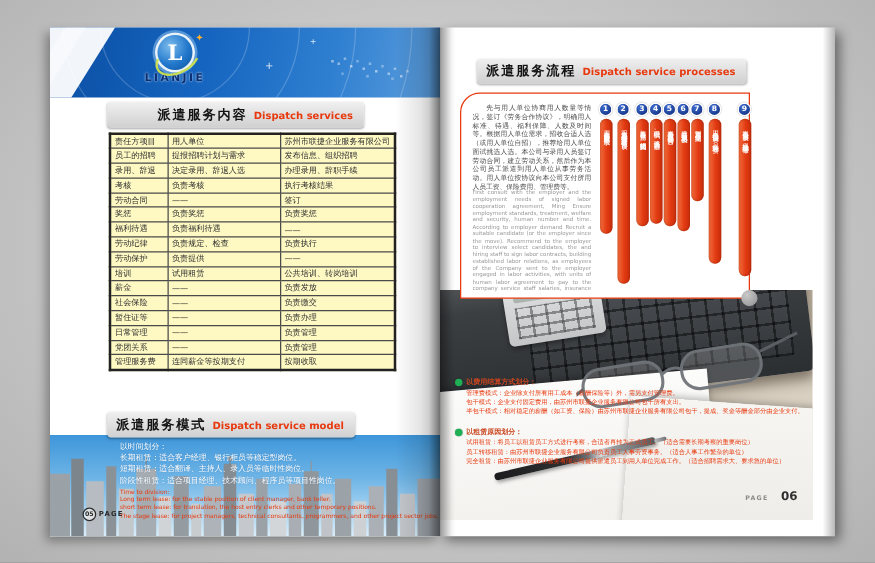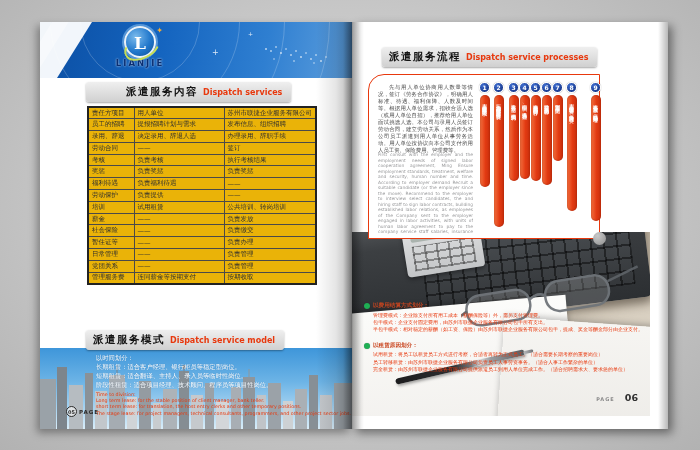--- a/index.html
+++ b/index.html
@@ -57,21 +57,21 @@
   .chip { position:absolute; display:inline-flex; align-items:baseline; gap:5px; padding:3px 9px 3px 7px;
     background:linear-gradient(#efefef,#d0d0d0); border-radius:3px; box-shadow:0 1px 2px rgba(0,0,0,.35);
     white-space:nowrap; z-index:5; }
   .chip-zh { font-weight:bold; color:#141414; font-size:10.5px; letter-spacing:1.5px; }
   .chip-en { color:#e8380d; font-size:8px; font-weight:bold; }
   .chip1 { left:46px; top:60px;padding-left:40px; }
   .chip2 { left:46px; top:308px; }
   .chip3 { left:30px; top:25px; }
 
   
-  .svc-table { position:absolute; left:47px; top:84px; border-collapse:collapse; background:#eab308;
+  .svc-table { position:absolute; left:47px; top:84px; border-collapse:collapse; background:#fef9c3;
     border:2px solid #222; z-index:2; }
   .svc-table td { border:1px solid #4a4a4a; font-size:6.5px; color:#2e2e2e; padding:0 3px; height:11.8px;
     white-space:nowrap; }
   .svc-table td:nth-child(1){ width:46px; } .svc-table td:nth-child(2){ width:90px; } .svc-table td:nth-child(3){ width:90px; }
 
   
   .model-box { position:absolute; left:0; top:326px; width:312px; height:81px; overflow:hidden;
     background:linear-gradient(180deg,#3e96da 0%, #6db4e6 42%, #a8d4f1 75%, #d9edf9 100%); }
   .model-zh { position:absolute; left:56px; top:5px; z-index:3; }
   .model-zh-line { color:#fff; font-size:6.3px; line-height:9px; text-shadow:0 0 1px rgba(0,60,120,.35); white-space:nowrap; }
@@ -186,38 +186,43 @@
             <td class="svc-cell">员工的招聘</td>
             <td class="svc-cell">提报招聘计划与需求</td>
             <td class="svc-cell">发布信息、组织招聘</td>
           </tr>
           <tr>
             <td class="svc-cell">录用、辞退</td>
             <td class="svc-cell">决定录用、辞退人选</td>
             <td class="svc-cell">办理录用、辞职手续</td>
           </tr>
           <tr>
-            <td class="svc-cell">劳动合同</td>
-            <td class="svc-cell">——</td>
-            <td class="svc-cell">签订</td>
-          </tr>
-          <tr>
             <td class="svc-cell">考核</td>
             <td class="svc-cell">负责考核</td>
             <td class="svc-cell">执行考核结果</td>
           </tr>
           <tr>
+            <td class="svc-cell">劳动合同</td>
+            <td class="svc-cell">——</td>
+            <td class="svc-cell">签订</td>
+          </tr>
+          <tr>
             <td class="svc-cell">奖惩</td>
             <td class="svc-cell">负责奖惩</td>
             <td class="svc-cell">负责奖惩</td>
           </tr>
           <tr>
             <td class="svc-cell">福利待遇</td>
             <td class="svc-cell">负责福利待遇</td>
             <td class="svc-cell">——</td>
+          </tr>
+          <tr>
+            <td class="svc-cell">劳动纪律</td>
+            <td class="svc-cell">负责规定、检查</td>
+            <td class="svc-cell">负责执行</td>
           </tr>
           <tr>
             <td class="svc-cell">劳动保护</td>
             <td class="svc-cell">负责提供</td>
             <td class="svc-cell">——</td>
           </tr>
           <tr>
             <td class="svc-cell">培训</td>
             <td class="svc-cell">试用租赁</td>
             <td class="svc-cell">公共培训、转岗培训</td>

